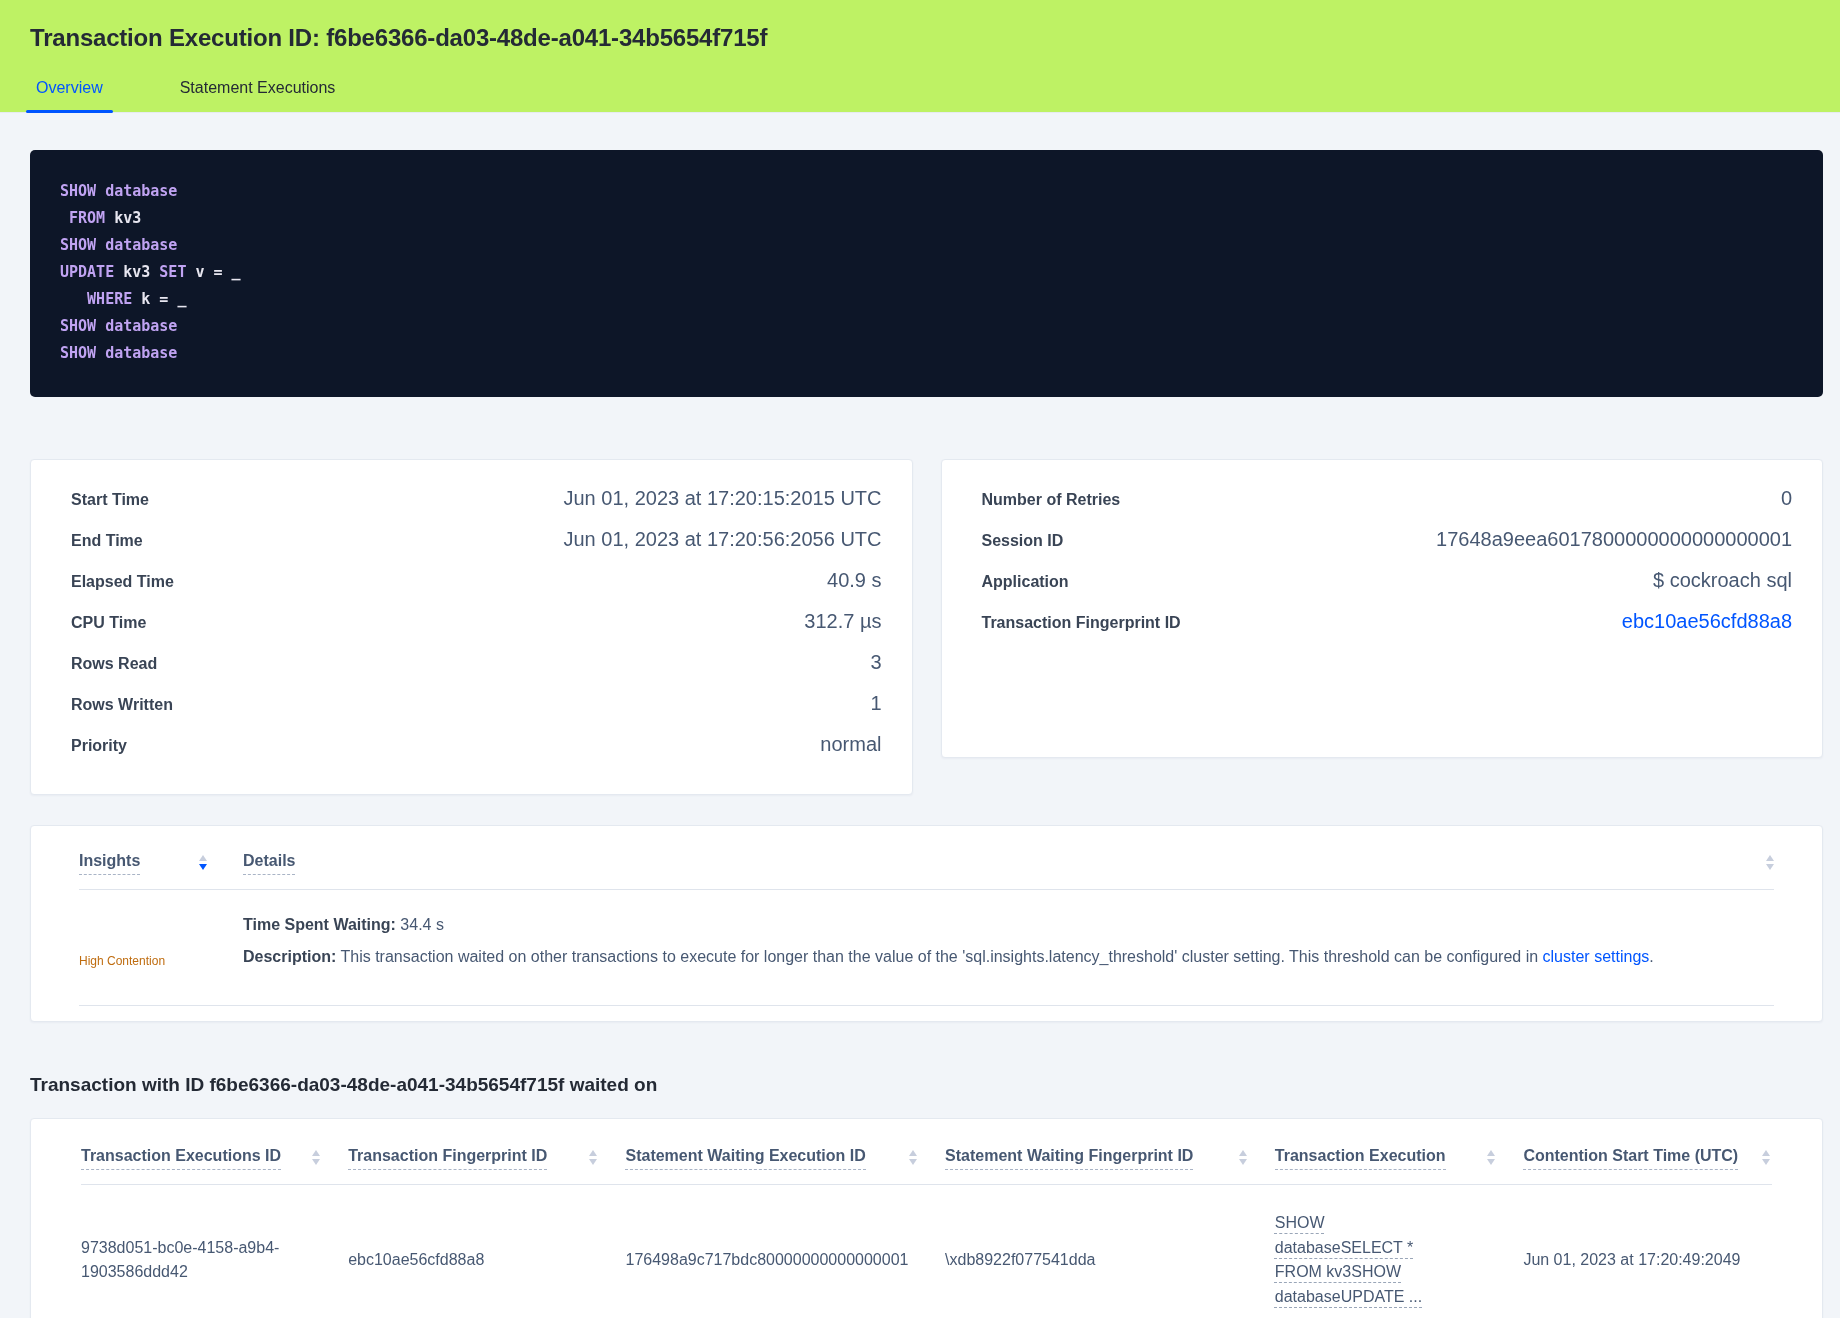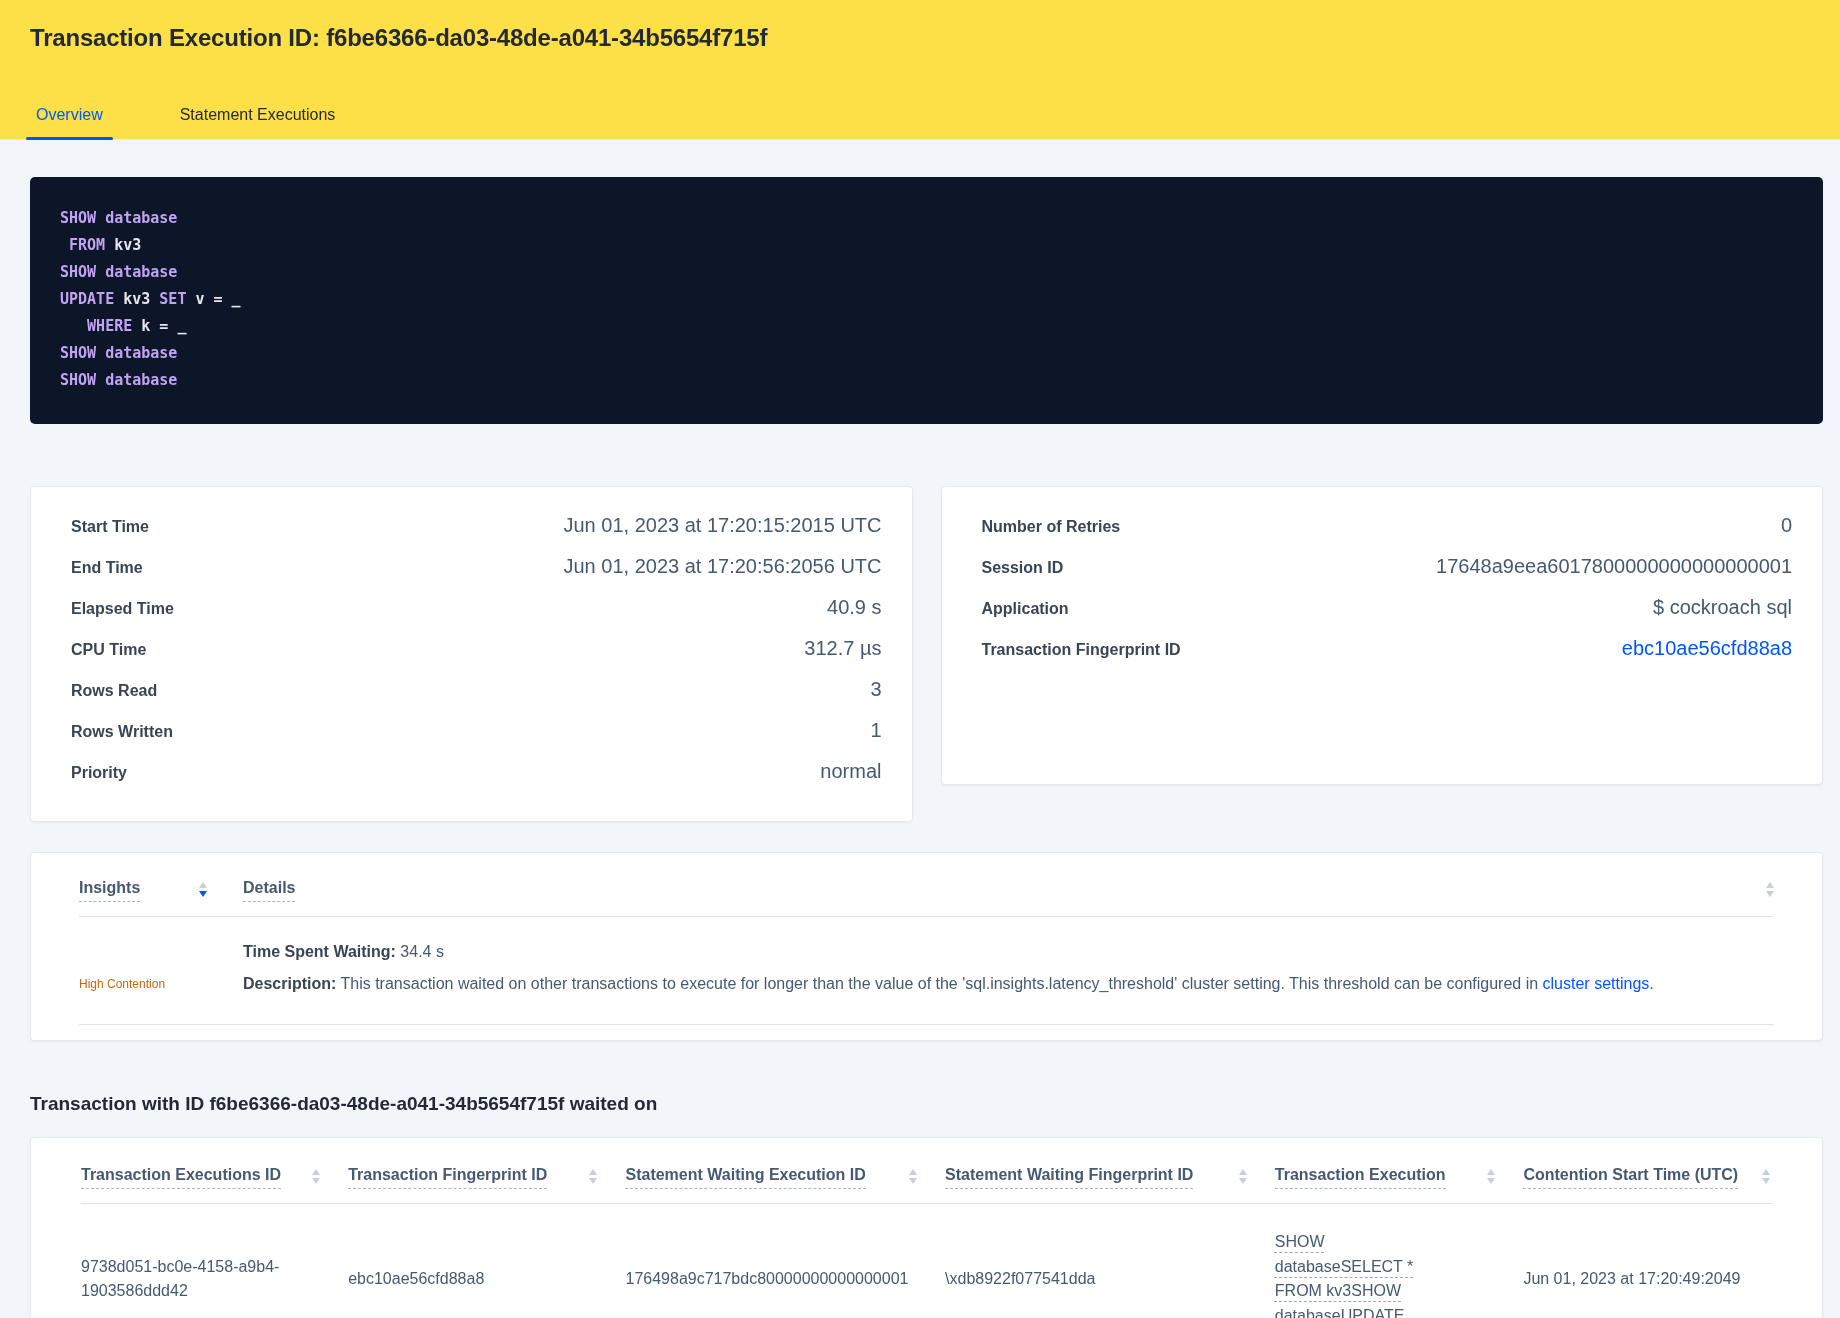--- a/index.html
+++ b/index.html
@@ -1,23 +1,23 @@
 <!DOCTYPE html>
 <html><head>
 <meta charset="utf-8">
 <style>
   * { margin:0; padding:0; box-sizing:border-box; }
   html,body { width:1840px; height:1318px; overflow:hidden; }
   body { font-family:"Liberation Sans",sans-serif; background:#f2f5f9; color:#475872; }
 
   
-  .page-header { background:#fde047; padding:24px 15px 0 30px; border-bottom:1px solid #e7ebf1; }
+  .page-header { background:#bef264; padding:24px 15px 0 30px; border-bottom:1px solid #e7ebf1; }
   .page-title { font-size:24px; font-weight:700; color:#242a35; letter-spacing:-0.2px; }
   .tabs { display:flex; gap:77px; margin-top:27px; padding-left:6px; }
-  .tab { font-size:16px; color:#242a35; padding-bottom:15px; position:relative; cursor:pointer;margin-top:27px; }
+  .tab { font-size:16px; color:#242a35; padding-bottom:15px; position:relative; cursor:pointer; }
   .tab.active { color:#0055ff; }
   .tab.active::after { content:""; position:absolute; left:-10px; right:-10px; bottom:-1px; height:3px; background:#0055ff; border-radius:2px; }
 
   
   .content { padding:37px 17px 0 30px; }
 
   
   .sql-box { background:#0d1628; border-radius:5px; padding:28px 28px 30px 30px; margin-bottom:62px; }
   .sql-line { font-family:"DejaVu Sans Mono",monospace; font-size:15px; line-height:27px; font-weight:700; white-space:pre; }
   .tok-kw { color:#c0a3f2; }
@@ -43,21 +43,21 @@
   .col-label { font-size:16px; font-weight:700; color:#475872; border-bottom:1px dashed #a9b4c6; padding-bottom:4px; }
 
   
   .insights-card { padding:0 48px 15px 48px; }
   .insights-header { display:flex; align-items:flex-start; padding:26px 0 14px 0; border-bottom:1px solid #dfe4ec; }
   .insights-col1 { width:164px; display:flex; justify-content:space-between; align-items:flex-start; padding-right:36px; }
   .insights-row { display:flex; align-items:center; padding:24px 0 28px 0; border-bottom:1px solid #dfe4ec; }
   .insight-badge { width:164px; font-size:12px; color:#bf6c0f;margin-top:32px; }
   .insight-details { flex:1; font-size:16px; color:#475872; line-height:1.4; }
   .detail-line { margin-bottom:10px; }
-  .detail-line:last-child { margin-bottom:0; }
+  .detail-line:last-child { margin-bottom:8px; }
   .bold-label { font-weight:700; color:#394455; }
   .text-link { color:#0055ff; cursor:pointer; }
 
   
   .waited-heading { font-size:19px; font-weight:700; color:#242a35; margin:52px 0 22px 0; }
   .waited-card { padding:0 50px 26px 50px; }
   .waited-grid { display:grid; grid-template-columns:15.8% 16.4% 18.9% 19.5% 14.7% 14.7%; }
   .waited-header { padding:28px 0 14px 0; border-bottom:1px solid #dfe4ec; }
   .th { display:flex; justify-content:space-between; align-items:flex-start; padding-right:28px; cursor:pointer; }
   .th:last-child { padding-right:2px; }

